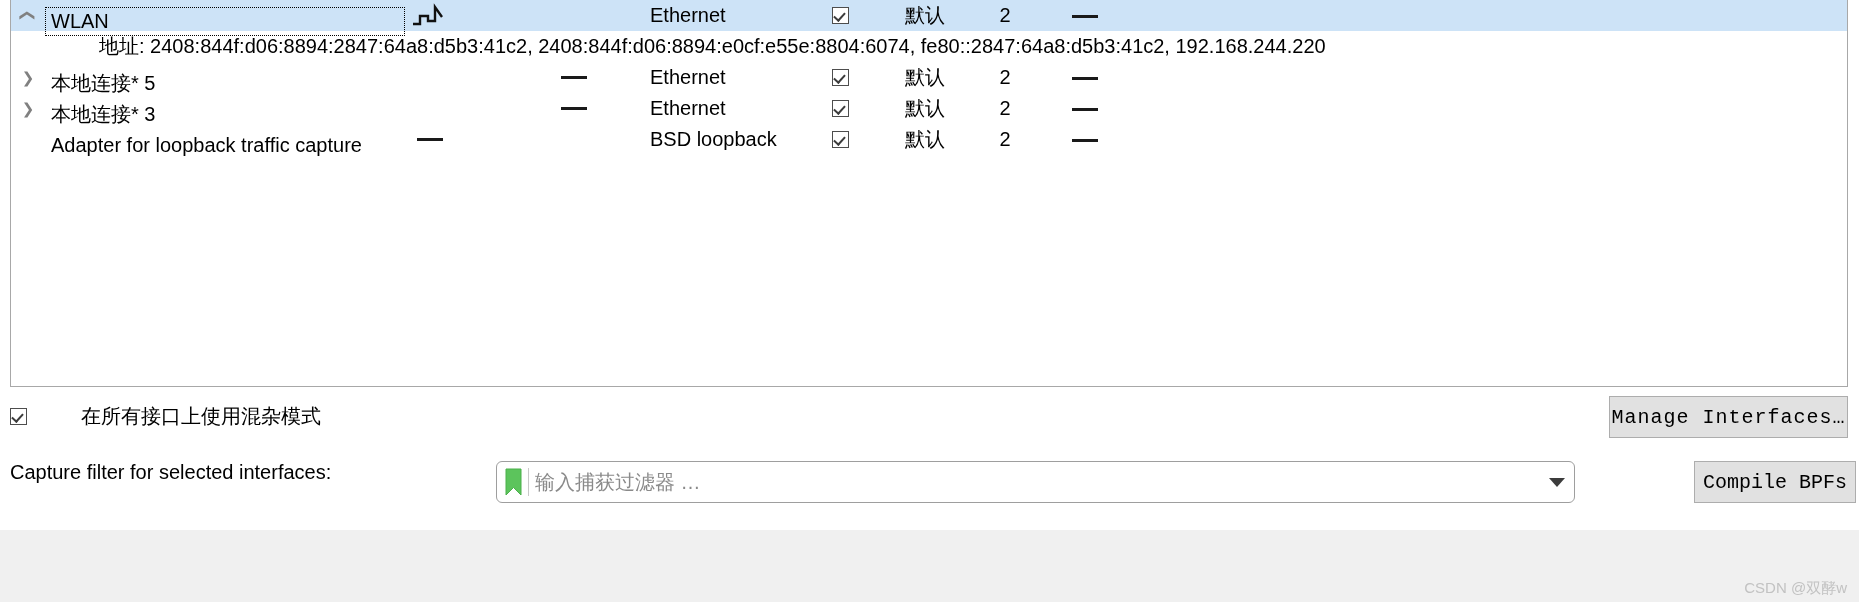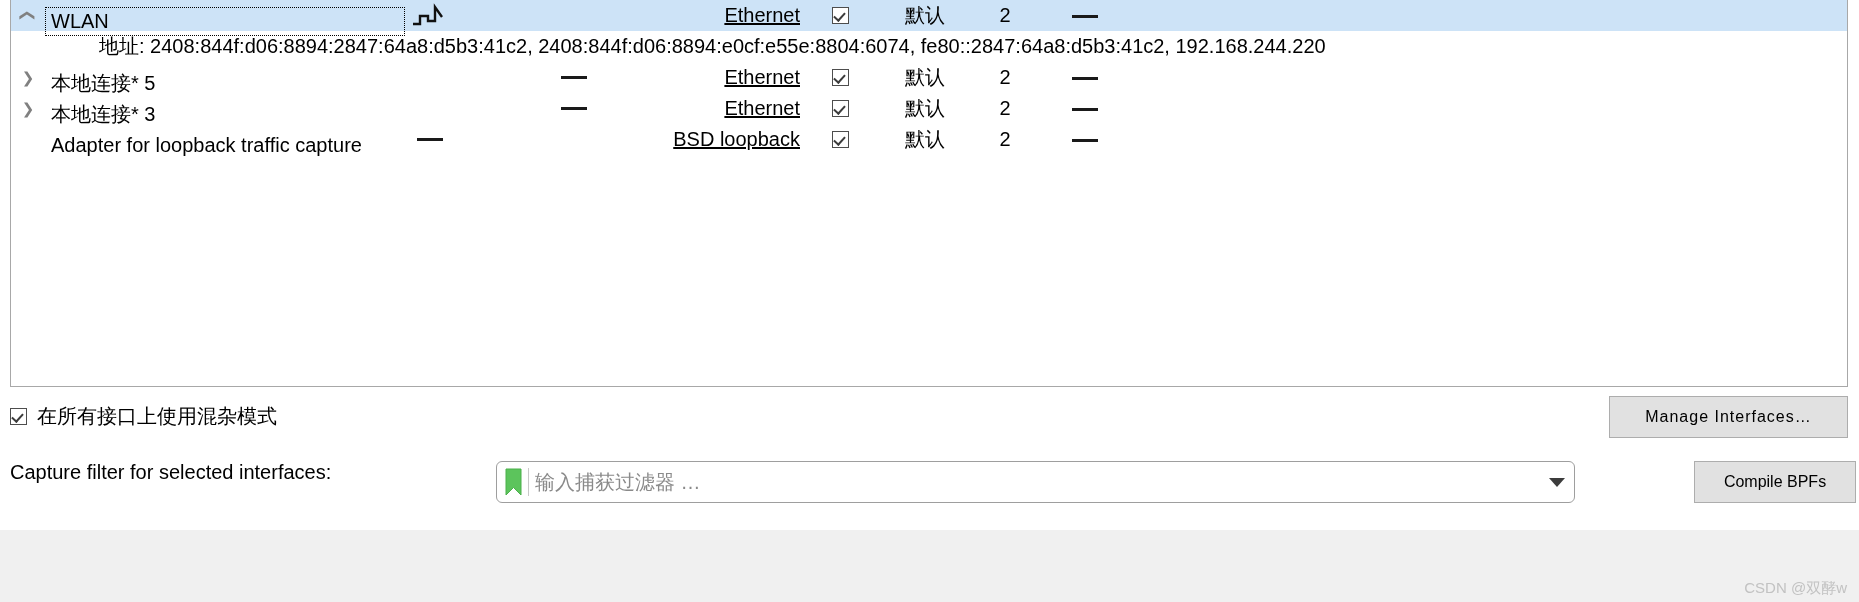--- a/index.html
+++ b/index.html
@@ -73,23 +73,22 @@
   .spark-dash {
     display: inline-block;
     width: 26px;
     height: 3px;
     background: #1a1a1a;
     margin-left: 150px;
   }
   .spark-svg { display: block; }
   .row .link-cell {
     flex: 0 0 150px;
-    text-align: right;
-    font-size: 20px;
-    text-decoration: underline;
+    text-align: left;
+    font-size: 20px;
   }
   .row .promisc-cell {
     flex: 0 0 80px;
     display: flex;
     justify-content: center;
     align-items: center;
   }
   .row .snaplen-cell {
     flex: 0 0 90px;
     text-align: center;
@@ -147,27 +146,28 @@
   }
 
   
   #promisc-line {
     position: absolute;
     left: 10px;
     top: 403px;
     display: flex;
     align-items: center;
     font-size: 20px;
+    gap: 44px;
   }
   #promisc-line .cbox { margin-right: 10px; }
 
   
   .btn {
-    font-family: Liberation Sans, sans-serif;
-    font-size: 16px;
+    font-family: Liberation Mono, monospace;
+    font-size: 20px;
     background: #e1e1e1;
     border: 1px solid #adadad;
     color: #000000;
     box-sizing: border-box;
     display: flex;
     align-items: center;
     justify-content: center;
     cursor: default;
     margin-left: 48px;
   }

